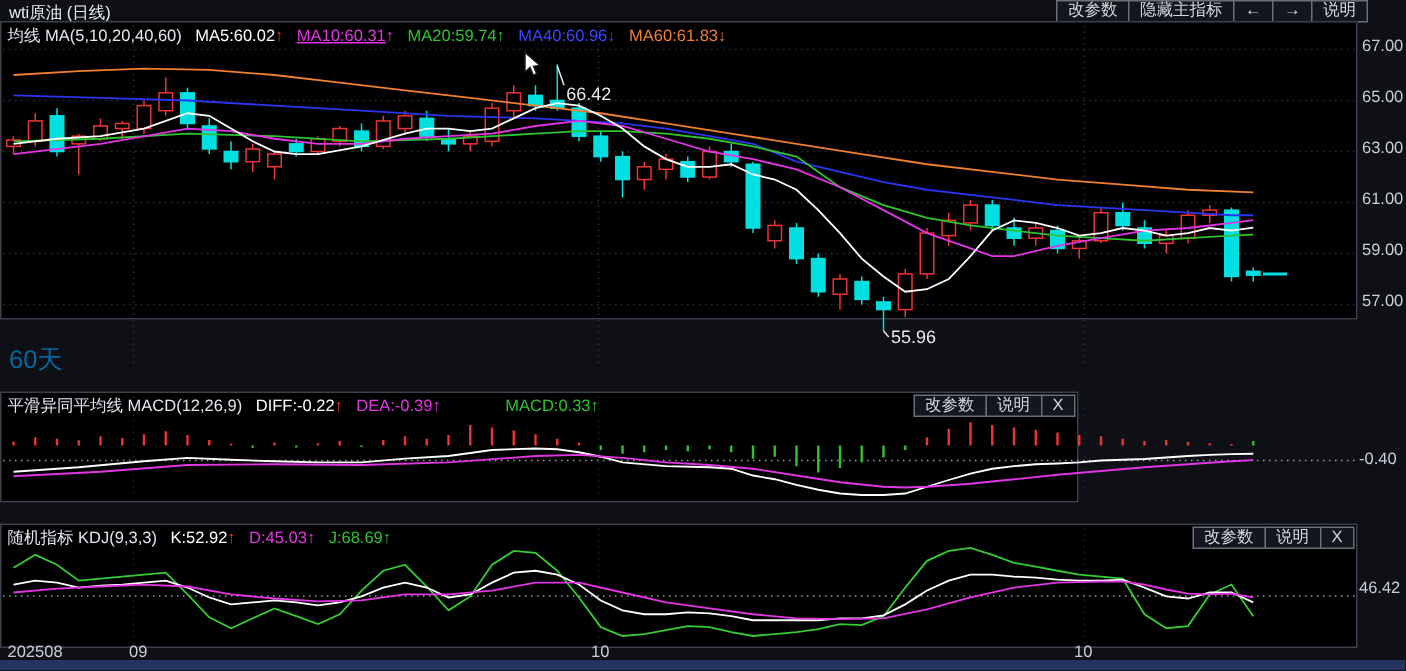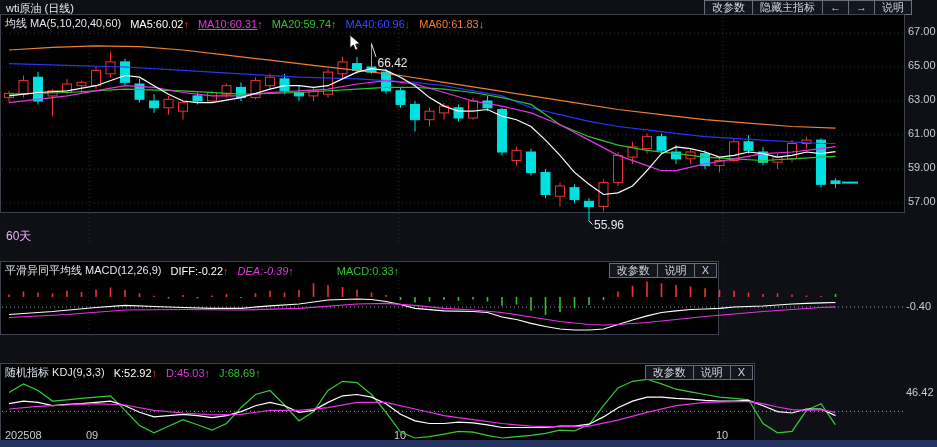--- a/index.html
+++ b/index.html
@@ -7,30 +7,30 @@
        font-family:"Liberation Sans",sans-serif;color:#dfe3ea;}
   .titlebar{position:absolute;left:0;top:0;width:937px;height:30px;}
   .title{position:absolute;left:6px;top:1px;font-size:11px;color:#e9edf4;}
   .btn-group{position:absolute;display:flex;}
   .main-btns{right:25px;top:0;}
   .btn{display:inline-block;border:1px solid #686e7c;background:#14161d;color:#d2d7e0;
        font-size:11px;line-height:13px;padding:0 7px;margin-left:-1px;cursor:pointer;white-space:nowrap;}
   .panel{position:absolute;left:0;background:#000;border:1px solid #3c414d;box-sizing:border-box;}
   #main-panel{top:14px;width:905px;height:199px;}
   #macd-panel{top:261px;width:719px;height:74px;}
-  #kdj-panel{top:363px;width:755px;height:83px;}
+  #kdj-panel{top:349px;width:905px;height:83px;}
   .phead{position:absolute;left:4px;top:1px;display:flex;gap:9px;font-size:11px;
          white-space:nowrap;z-index:3;align-items:center;}
   .phead .lab{color:#e2e6ee;}
   .hitem span{letter-spacing:0;}
   .panel-btns{right:1px;top:1px;z-index:4;}
   .panel svg{position:absolute;left:0;top:0;z-index:1;}
   .ylab{position:absolute;left:908px;font-size:11px;color:#c9cdd6;}
   .sublab{position:absolute;left:906px;font-size:11px;color:#c9cdd6;}
-  .range-label{position:absolute;left:5px;top:213px;font-size:12px;color:#f0abfc;z-index:3;}
+  .range-label{position:absolute;left:5px;top:213px;font-size:17px;color:#0369a1;z-index:3;}
   .xlab{position:absolute;top:429px;font-size:11px;color:#c9cdd6;}
   #bottom-bar{position:absolute;left:0;top:440px;width:937px;height:7px;background:#24335f;}
   #cursor{position:absolute;left:349px;top:34px;z-index:9;}
 </style>
 </head>
 <body>
 
 <div id="app">
 
   <div class="titlebar">
@@ -197,21 +197,21 @@
   <div class="ylab" style="top:59px">65.00</div>
   <div class="ylab" style="top:93px">63.00</div>
   <div class="ylab" style="top:127px">61.00</div>
   <div class="ylab" style="top:161px">59.00</div>
   <div class="ylab" style="top:195px">57.00</div>
 
   <div class="panel" id="macd-panel">
     <div class="phead">
       <span class="lab">平滑异同平均线 MACD(12,26,9)</span>
       <span class="hitem"><span style="color: rgb(255, 255, 255);">DIFF:-0.22</span><span style="color: rgb(238, 52, 50);">↑</span></span>
-      <span class="hitem"><span style="color: rgb(228, 53, 228); font-style: italic;">DEA:-0.39</span><span style="color: rgb(228, 53, 228);">↑</span></span>
+      <span class="hitem"><span style="color: rgb(228, 53, 228);">DEA:-0.39</span><span style="color: rgb(228, 53, 228);">↑</span></span>
       <span class="hitem"><span style="color: rgb(47, 196, 47); padding-left: 34px;">MACD:0.33</span><span style="color: rgb(47, 196, 47);">↑</span></span>
     </div>
     <div class="btn-group panel-btns">
       <span class="btn">改参数</span>
       <span class="btn">说明</span>
       <span class="btn">X</span>
     </div>
     <svg id="macd-svg" width="903" height="72">
         <line x1="88" y1="2" x2="88" y2="70" stroke="#1d2230" stroke-width="1" stroke-dasharray="1,3"></line>
         <line x1="398" y1="2" x2="398" y2="70" stroke="#1d2230" stroke-width="1" stroke-dasharray="1,3"></line>

